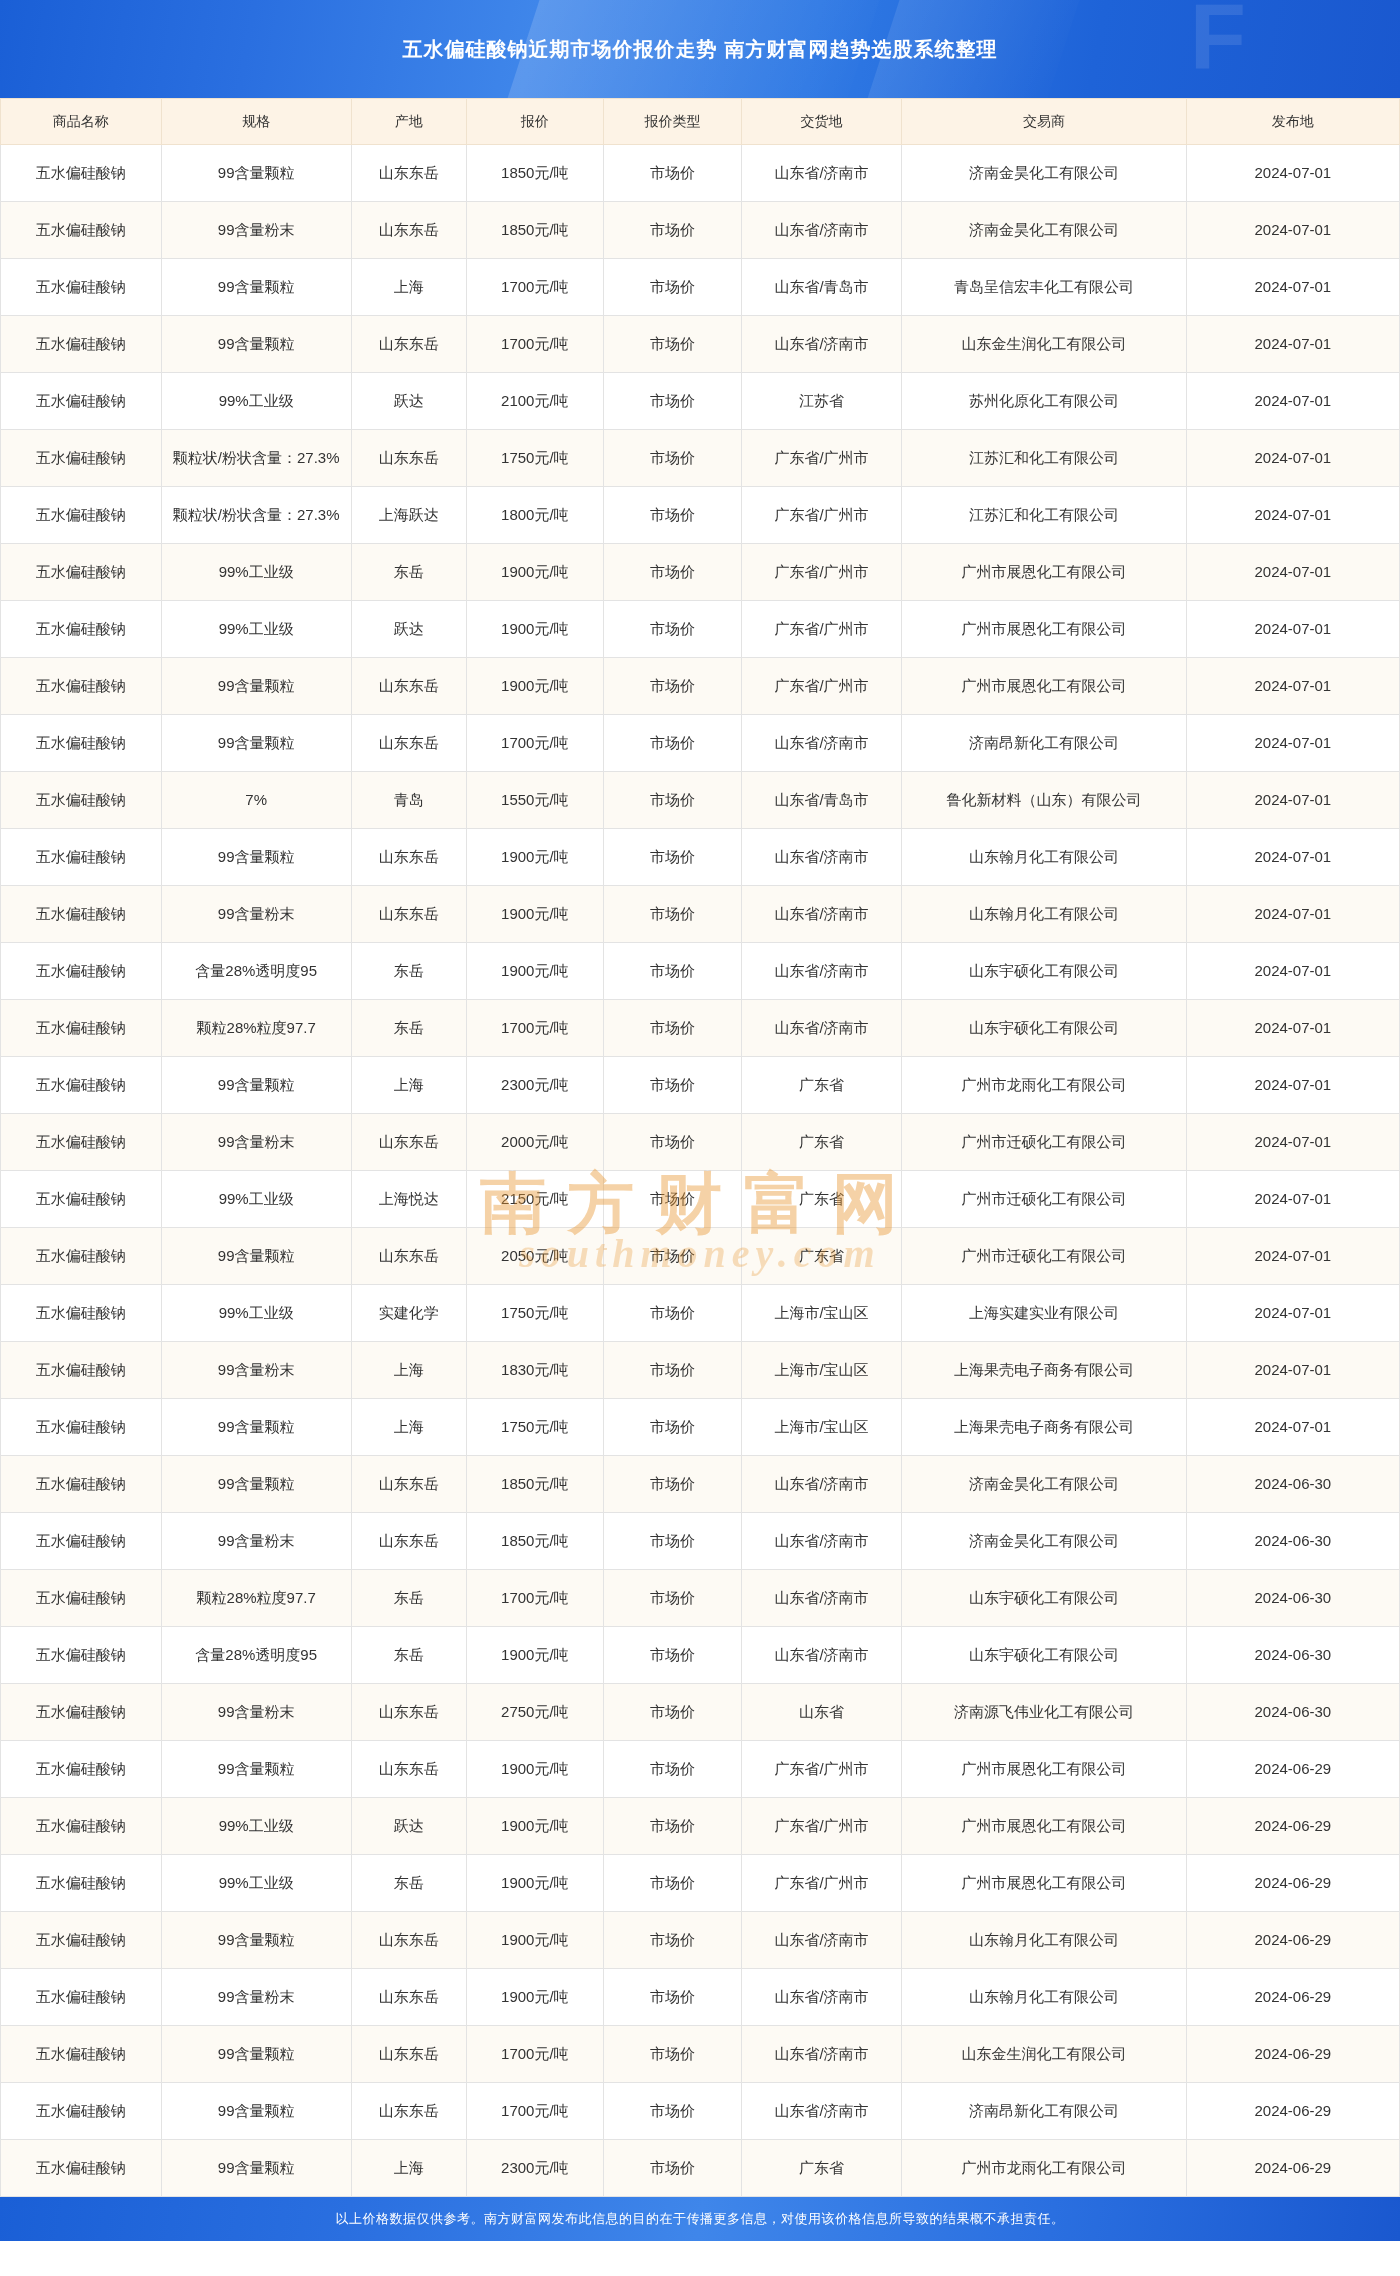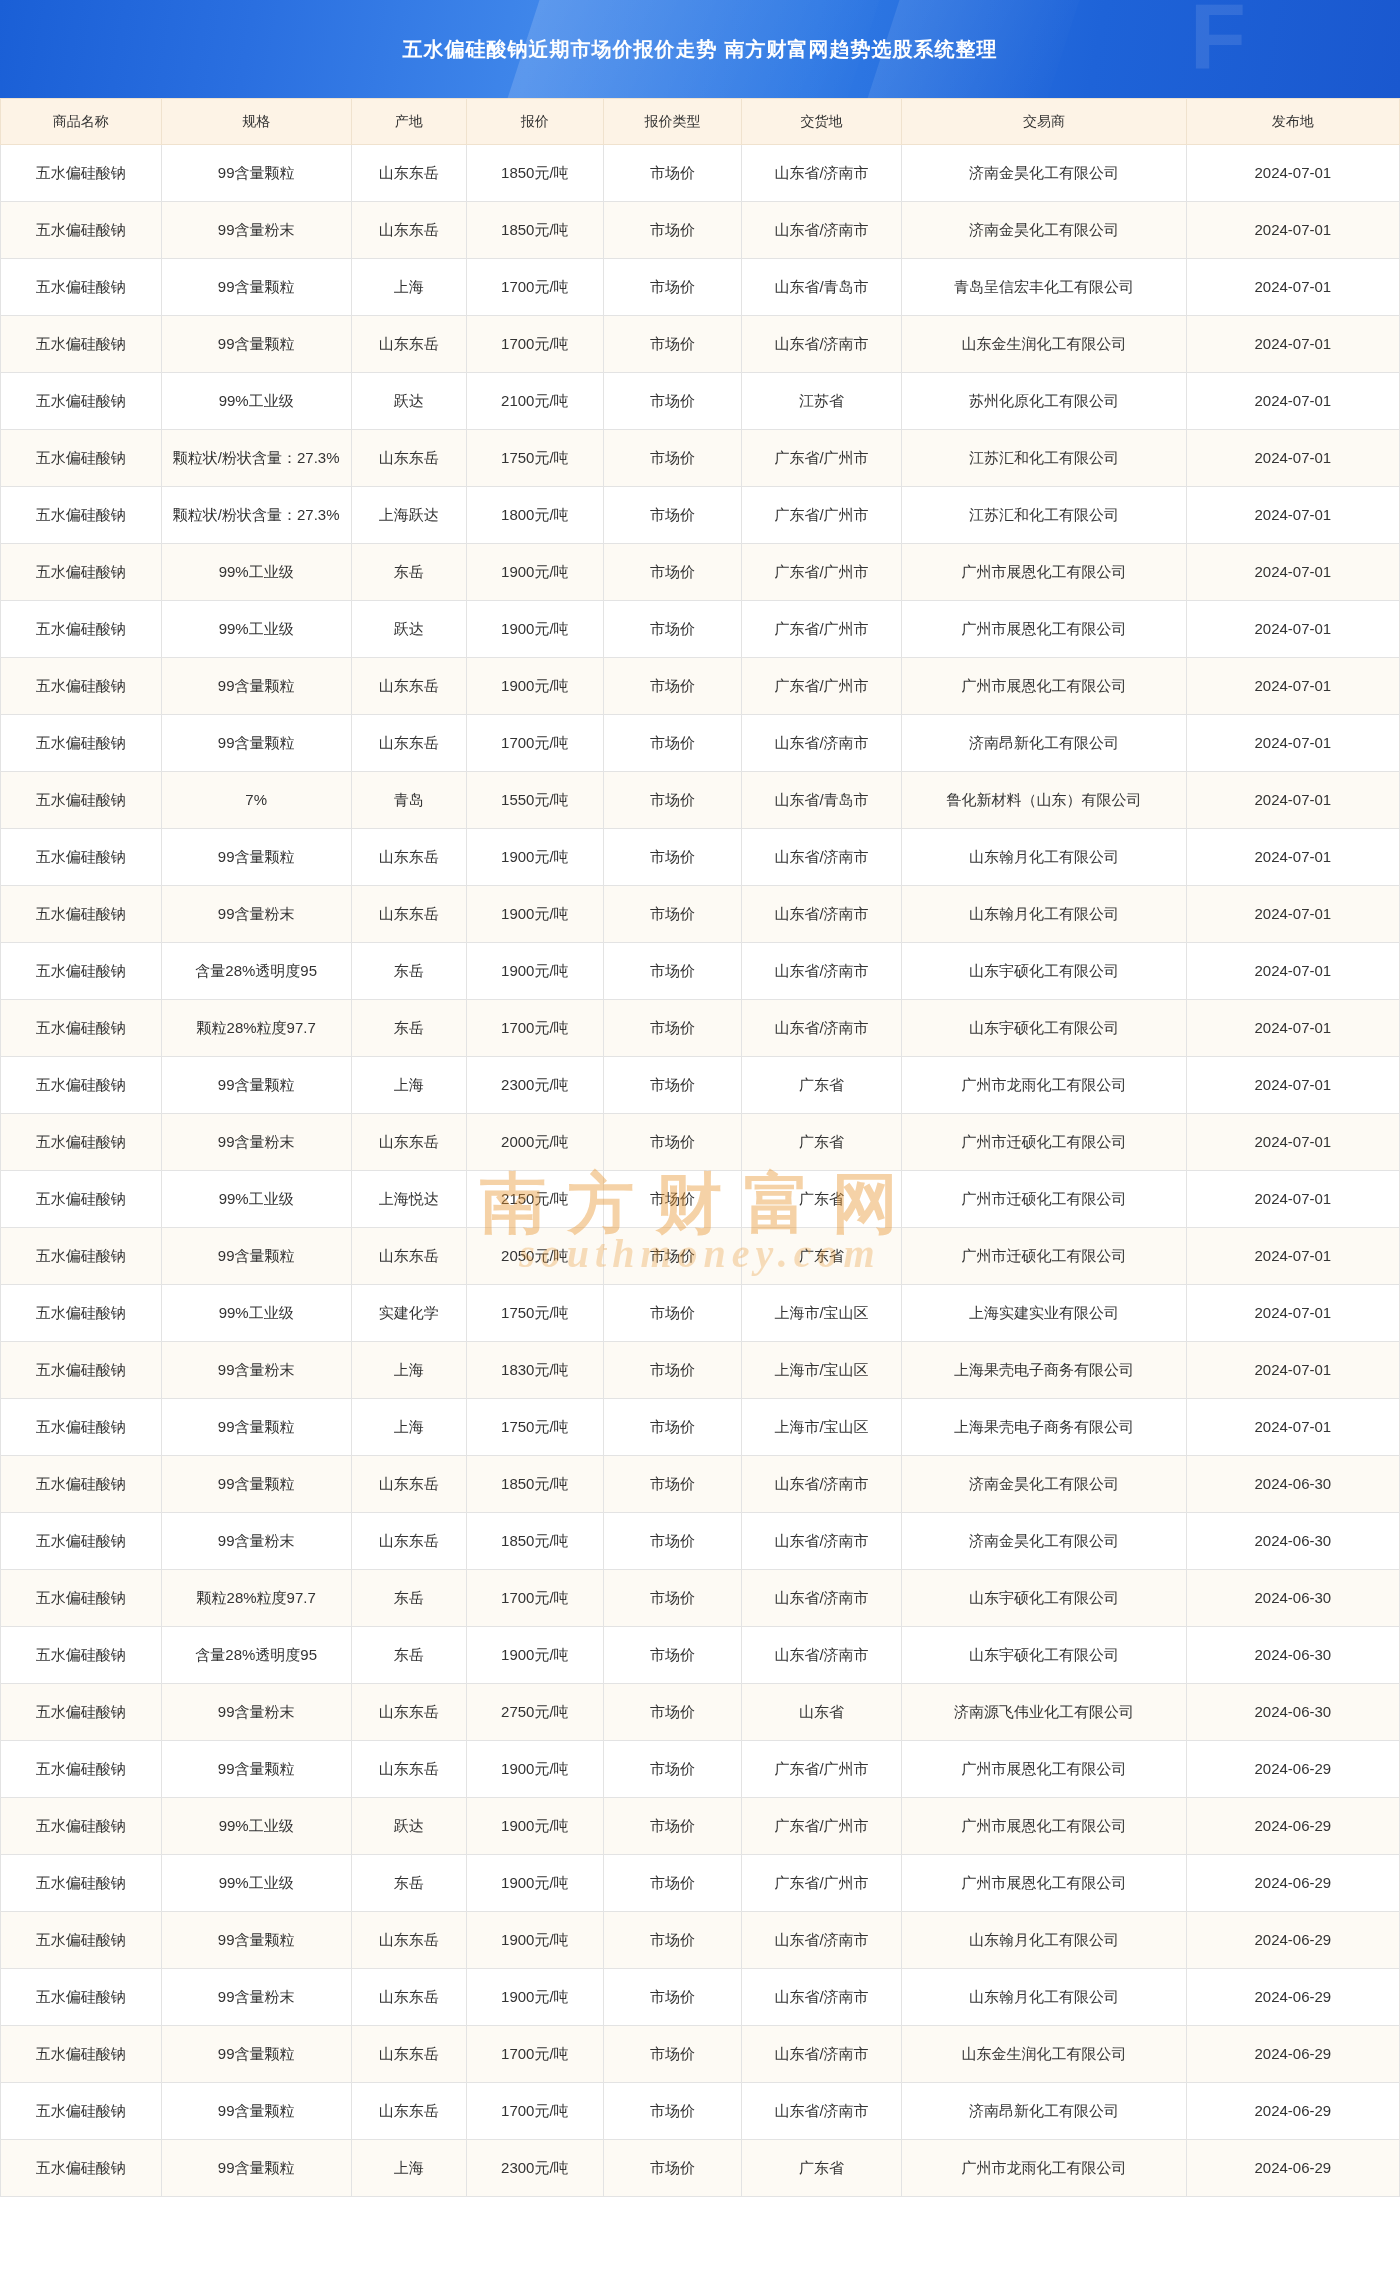--- a/index.html
+++ b/index.html
@@ -549,14 +549,15 @@
           <td>上海</td>
           <td>2300元/吨</td>
           <td>市场价</td>
           <td>广东省</td>
           <td>广州市龙雨化工有限公司</td>
           <td>2024-06-29</td>
         </tr>
       </tbody>
   </table>
 
+  <div class="footer">以上价格数据仅供参考。南方财富网发布此信息的目的在于传播更多信息，对使用该价格信息所导致的结果概不承担责任。</div>
 
 </div>
 
 </body></html>

